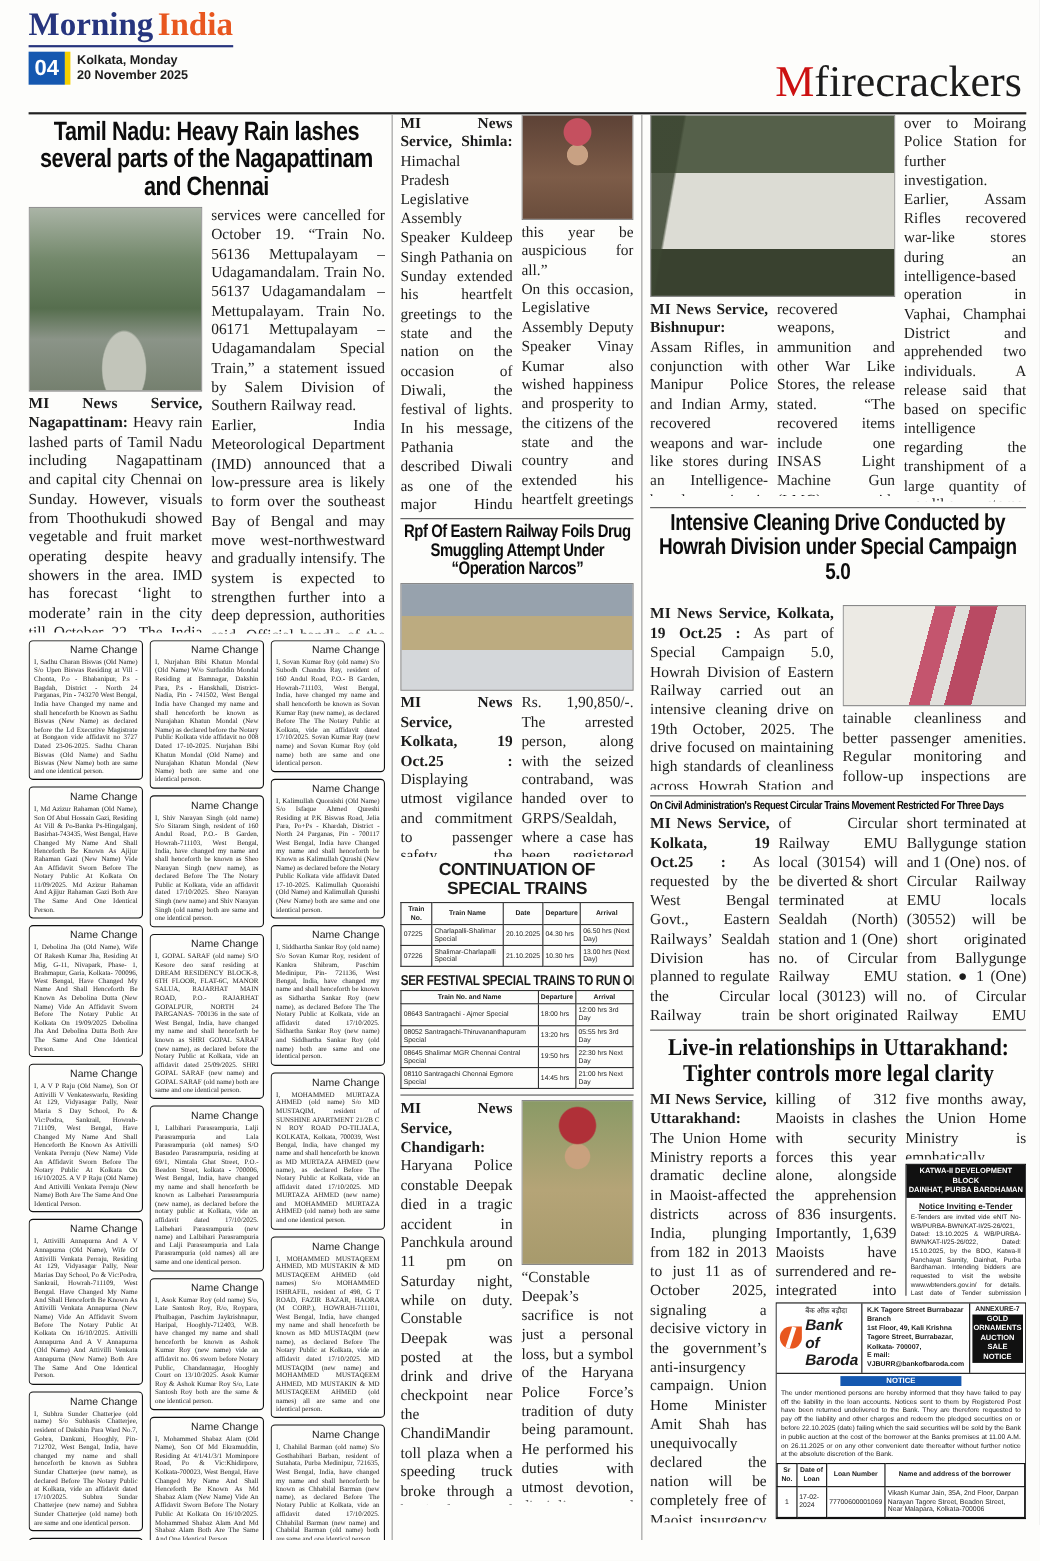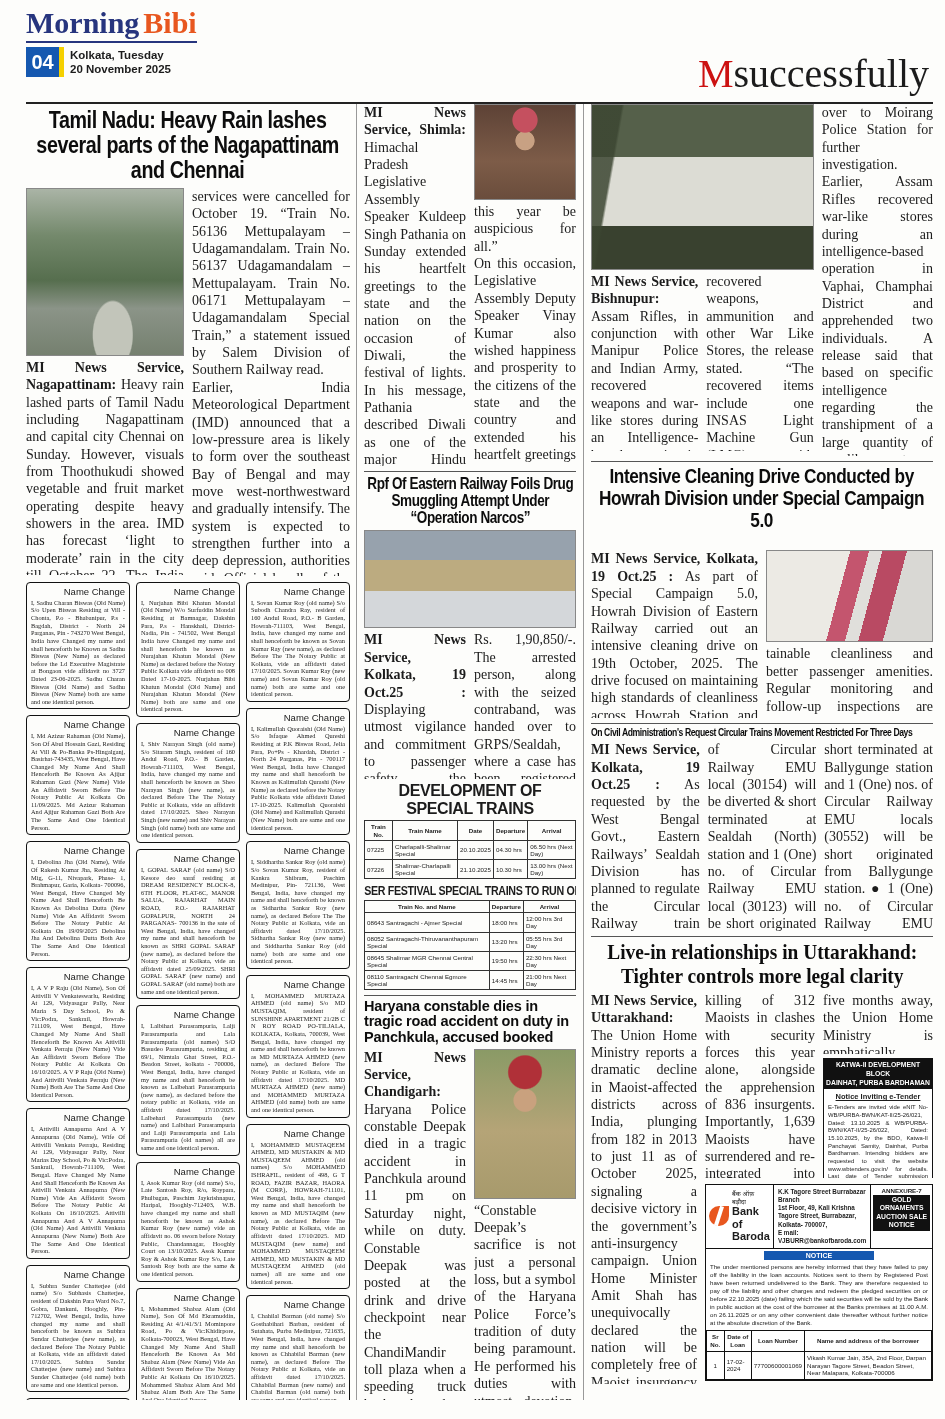--- a/index.html
+++ b/index.html
@@ -54,21 +54,21 @@
                text-decoration:underline;margin:3px 0;}
   .katwa-body{font-family:"Liberation Sans",sans-serif;font-size:5.9px;line-height:1.3;padding:0 4px;text-align:justify;}
   
   .bank{border:1.5px solid #111;margin-top:6px;background:#fff;}
   .bank-top{display:flex;border-bottom:1.5px solid #111;}
   .bank-logo-cell{width:92px;display:flex;align-items:center;padding:3px;box-sizing:border-box;}
   .bob-mark{width:20px;height:20px;background:#e8571f;border-radius:50% 0 50% 50%;margin-right:3px;flex:none;
             position:relative;}
   .bob-mark:after{content:"";position:absolute;left:8px;top:0;width:4px;height:20px;background:#fff;transform:rotate(18deg);}
   .bank-logo-text{font-family:"Liberation Sans",sans-serif;font-size:6.5px;line-height:1.15;}
-  .bank-logo-text .en{font-weight:bold;font-size:11px;}
+  .bank-logo-text .en{font-style:italic;font-weight:bold;font-size:14px;}
   .bank-branch{flex:1;font-family:"Liberation Sans",sans-serif;font-weight:bold;font-size:6.3px;line-height:1.3;
                padding:3px 4px;border-left:1px solid #111;border-right:1px solid #111;}
   .bank-annex{width:86px;text-align:center;padding:2px;font-family:"Liberation Sans",sans-serif;}
   .bank-annex .ann{font-size:6.2px;font-weight:bold;}
   .bank-annex .gold{background:#111;color:#fff;font-weight:bold;font-size:6.8px;line-height:1.25;margin-top:1px;padding:1px;}
   .bank-noticeword{background:#1558b0;color:#fff;font-family:"Liberation Sans",sans-serif;font-weight:bold;
                    font-size:7px;text-align:center;width:110px;margin:2px auto;padding:1px 0;}
   .bank-body{font-family:"Liberation Sans",sans-serif;font-size:6.1px;line-height:1.32;padding:1px 4px 3px 4px;text-align:justify;}
   .bank-table{border-top:1.5px solid #111;}
   .bank-table th,.bank-table td{border:1px solid #111;font-family:"Liberation Sans",sans-serif;font-size:6.2px;padding:2px;line-height:1.25;}
@@ -93,31 +93,31 @@
      linear-gradient(180deg,#8a9a66 0%,#b5a477 55%,#a79a6c 100%);}
 </style>
 </head>
 <body>
 
 <div class="page">
 
   <div class="masthead">
     <div class="logo">
       <span class="w1">Morning</span>
-      <span class="w2">Bibi</span>
+      <span class="w2">India</span>
     </div>
     <div class="pagerow">
       <div class="pagebox">04</div>
       <div class="yellowbar"></div>
       <div class="dateblock">
-        <div>Kolkata, Tuesday</div>
+        <div>Kolkata, Monday</div>
         <div>20 November 2025</div>
       </div>
     </div>
-    <div class="section-name"><span class="m">M</span><span>successfully</span></div>
+    <div class="section-name"><span class="m">M</span><span>firecrackers</span></div>
   </div>
   <hr class="mast-rule">
 
   <div class="main">
 
     <div class="g-left">
       <div class="hl-sans" style="font-size:24px;margin:4px 0 5px 0;">
         <span class="sqz">Tamil Nadu: Heavy Rain lashes several parts of the Nagapattinam and Chennai</span>
       </div>
       <div class="cols" style="height:388px;">
@@ -235,21 +235,21 @@
         <span class="sqz">Rpf Of Eastern Railway Foils Drug Smuggling Attempt Under “Operation Narcos”</span>
       </div>
       <div class="ph ph-rpf" style="margin-top:4px;"></div>
       <div class="cols" style="height:148px;">
         <div class="tcol"><b>MI News Service, Kolkata, 19 Oct.25 :</b> <span>Displaying utmost vigilance and commitment to passenger safety, the Railway Protection Force (RPF) of Eastern Railway successfully seized a substantial quantity of narcotic substances under “Operation Narcos” on 18 October 2025.
 RPF officials of Sealdah Main Post, under Sealdah Division, apprehended one male individual at Sealdah Railway Station and recovered 7,634 kgs of Ganja, valued at approximately</span></div>
         <div class="tcol">Rs. 1,90,850/-. The arrested person, along with the seized contraband, was handed over to GRPS/Sealdah, where a case has been registered under the provisions of the Narcotic Drugs and Psychotropic Substances (NDPS) Act.
 This successful operation underscores the unwavering efforts of Eastern Railway’s RPF to curb illegal activities within railway premises and ensure a safe and secure environment for all passengers.</div>
       </div>
 
-      <div class="ttl-table" style="font-size:16px;margin-top:3px;">DEVELOPMENT OF SPECIAL TRAINS</div>
+      <div class="ttl-table" style="font-size:16px;margin-top:3px;">CONTINUATION OF SPECIAL TRAINS</div>
       <table class="rail-table">
         <tbody>
             <tr>
           <th>Train No.</th>
           <th>Train Name</th>
           <th>Date</th>
           <th>Departure</th>
           <th>Arrival</th>
         </tr>
         <tr>
@@ -296,21 +296,20 @@
             </tr>
         <tr>
               <td>08110 Santragachi Chennai Egmore Special</td>
               <td>14:45 hrs</td>
               <td>21:00 hrs Next Day</td>
             </tr>
       </tbody>
         </table>
 
       <hr class="secrule">
-      <div class="hl-sans" style="font-size:14.5px;text-align:left;letter-spacing:-.2px;">Haryana constable dies in tragic road accident on duty in Panchkula, accused booked</div>
       <div class="cols" style="margin-top:4px;height:368px;">
         <div class="tcol"><b>MI News Service, Chandigarh:</b> <span>Haryana Police constable Deepak died in a tragic accident in Panchkula around 11 pm on Saturday night, while on duty. Constable Deepak was posted at the drink and drive checkpoint near the ChandiMandir toll plaza when a speeding truck broke through a barricade and crushed him, while the driver fled the scene. However, the accused truck driver was arrested near ITBP Bhanu as police quickly took charge of the situation. He has been subjected to a drug test.
 A case has been registered against him under Section 105 of the Bhartiya Nyaya Sanhita (BNS), and further investigation is underway. Constable Deepak was posted at the Surjanpur Traffic Police Station in Panchkula and was performing his duties with utmost devotion and dedication. The Haryana Police family has expressed profound grief over this incident. He was a resident of Jind district. His family consists of his parents, wife, and two children. His son is 10 months old, and his daughter is 6 years old. Late Deepak’s last rites will be performed with full state honours today in his native village, Pillukheda, Jind district, official release said. DGP Haryana, OP Singh said,</span></div>
         <div style="flex:1;overflow:hidden;">
           <div class="ph ph-har"></div>
           <div class="tcol" style="height:212px;">“Constable Deepak’s sacrifice is not just a personal loss, but a symbol of the Haryana Police Force’s tradition of duty being paramount. He performed his duties with utmost devotion, discipline, and responsibility. His commitment sends the message that every Haryana Police constable is ready to sacrifice his life for public safety.” The DGP expressed his deepest condolences to the bereaved family and said, “The entire police family stands with them in this difficult time.” As per a release, Haryana Police has ensured that the family of the deceased constable Deepak gets all the relief benefits and financial assistance as per the state government policies. Haryana Police expressed deep condolences to Deepak’s family and assured that all possible legal steps will be taken to ensure the strictest possible punishment for the culprit.</div>
         </div>
       </div>
     </div>
 

